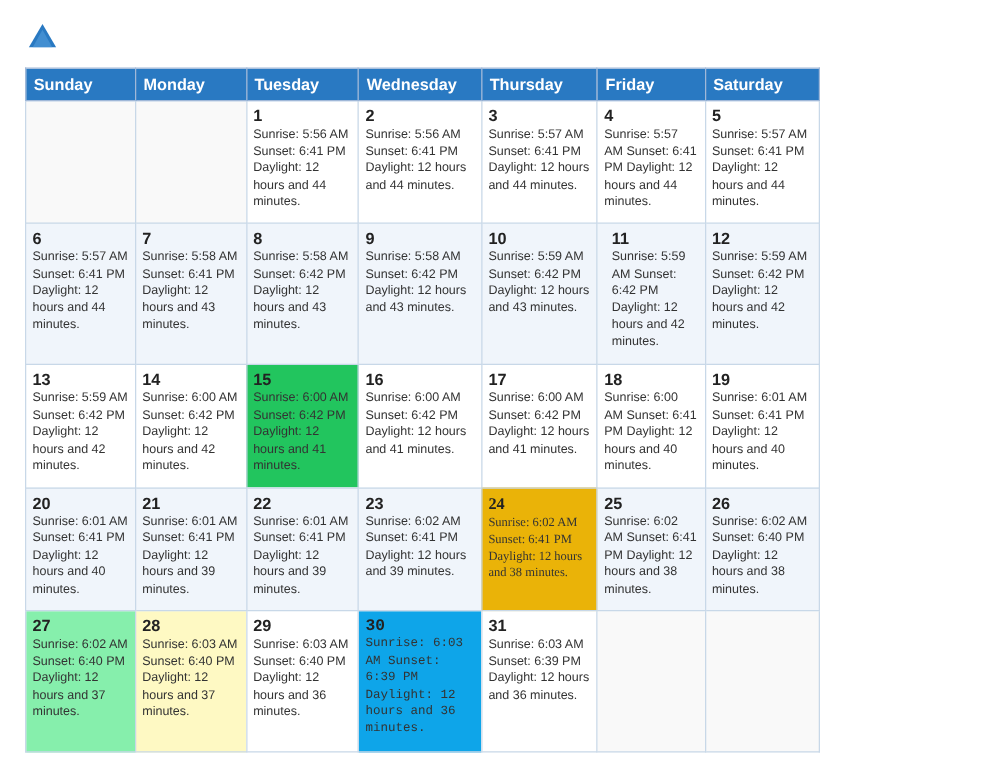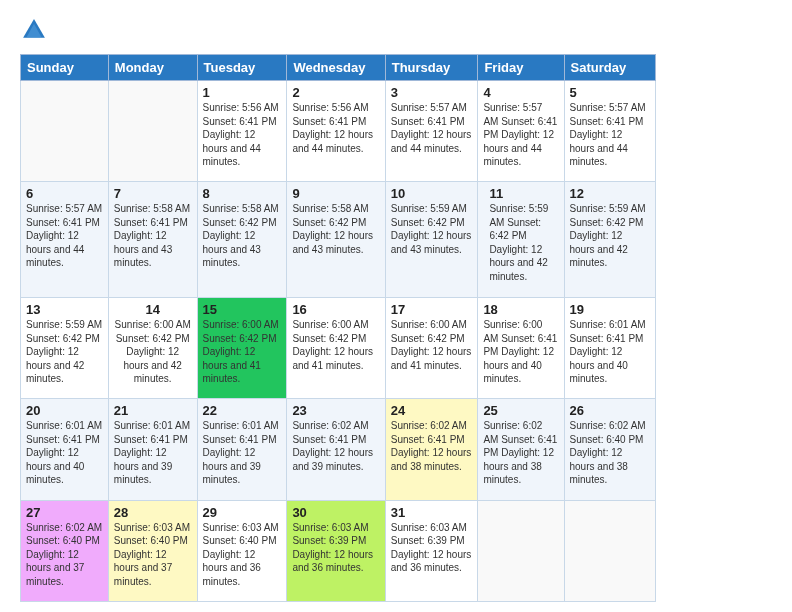--- a/index.html
+++ b/index.html
@@ -208,21 +208,21 @@
 Daylight: 12 hours and 42 minutes.</div>
           </td>
         </tr>
         <tr>
           <td style="background: rgb(255, 255, 255); margin-left: 36px;">
             <span class="day-num">13</span>
             <div class="day-info">Sunrise: 5:59 AM
 Sunset: 6:42 PM
 Daylight: 12 hours and 42 minutes.</div>
           </td>
-          <td style="background: rgb(255, 255, 255); text-align: center;">
+          <td style="background: rgb(255, 255, 255);">
             <span class="day-num">14</span>
             <div class="day-info">Sunrise: 6:00 AM
 Sunset: 6:42 PM
 Daylight: 12 hours and 42 minutes.</div>
           </td>
           <td style="background: #22c55e;">
             <span class="day-num">15</span>
             <div class="day-info">Sunrise: 6:00 AM
 Sunset: 6:42 PM
 Daylight: 12 hours and 41 minutes.</div>
@@ -270,59 +270,59 @@
             <div class="day-info">Sunrise: 6:01 AM
 Sunset: 6:41 PM
 Daylight: 12 hours and 39 minutes.</div>
           </td>
           <td style="background: rgb(240, 245, 251);">
             <span class="day-num">23</span>
             <div class="day-info">Sunrise: 6:02 AM
 Sunset: 6:41 PM
 Daylight: 12 hours and 39 minutes.</div>
           </td>
-          <td style="background: #fef9c3;">
+          <td style="background: #eab308; font-family: Liberation Serif, serif;">
             <span class="day-num">24</span>
             <div class="day-info">Sunrise: 6:02 AM
 Sunset: 6:41 PM
 Daylight: 12 hours and 38 minutes.</div>
           </td>
           <td style="background: rgb(240, 245, 251);">
             <span class="day-num">25</span>
             <div class="day-info">Sunrise: 6:02 AM
 Sunset: 6:41 PM
 Daylight: 12 hours and 38 minutes.</div>
           </td>
           <td style="background: rgb(240, 245, 251);">
             <span class="day-num">26</span>
             <div class="day-info">Sunrise: 6:02 AM
 Sunset: 6:40 PM
 Daylight: 12 hours and 38 minutes.</div>
           </td>
         </tr>
         <tr>
-          <td style="background: #f0abfc;">
+          <td style="background: #86efac;">
             <span class="day-num">27</span>
             <div class="day-info">Sunrise: 6:02 AM
 Sunset: 6:40 PM
 Daylight: 12 hours and 37 minutes.</div>
           </td>
           <td style="background: #fef9c3;">
             <span class="day-num">28</span>
             <div class="day-info">Sunrise: 6:03 AM
 Sunset: 6:40 PM
 Daylight: 12 hours and 37 minutes.</div>
           </td>
           <td style="background: rgb(255, 255, 255);">
             <span class="day-num">29</span>
             <div class="day-info">Sunrise: 6:03 AM
 Sunset: 6:40 PM
 Daylight: 12 hours and 36 minutes.</div>
           </td>
-          <td style="background: #bef264;">
+          <td style="background: #0ea5e9; font-family: Liberation Mono, monospace;">
             <span class="day-num">30</span>
             <div class="day-info">Sunrise: 6:03 AM
 Sunset: 6:39 PM
 Daylight: 12 hours and 36 minutes.</div>
           </td>
           <td style="background: rgb(255, 255, 255);">
             <span class="day-num">31</span>
             <div class="day-info">Sunrise: 6:03 AM
 Sunset: 6:39 PM
 Daylight: 12 hours and 36 minutes.</div>

